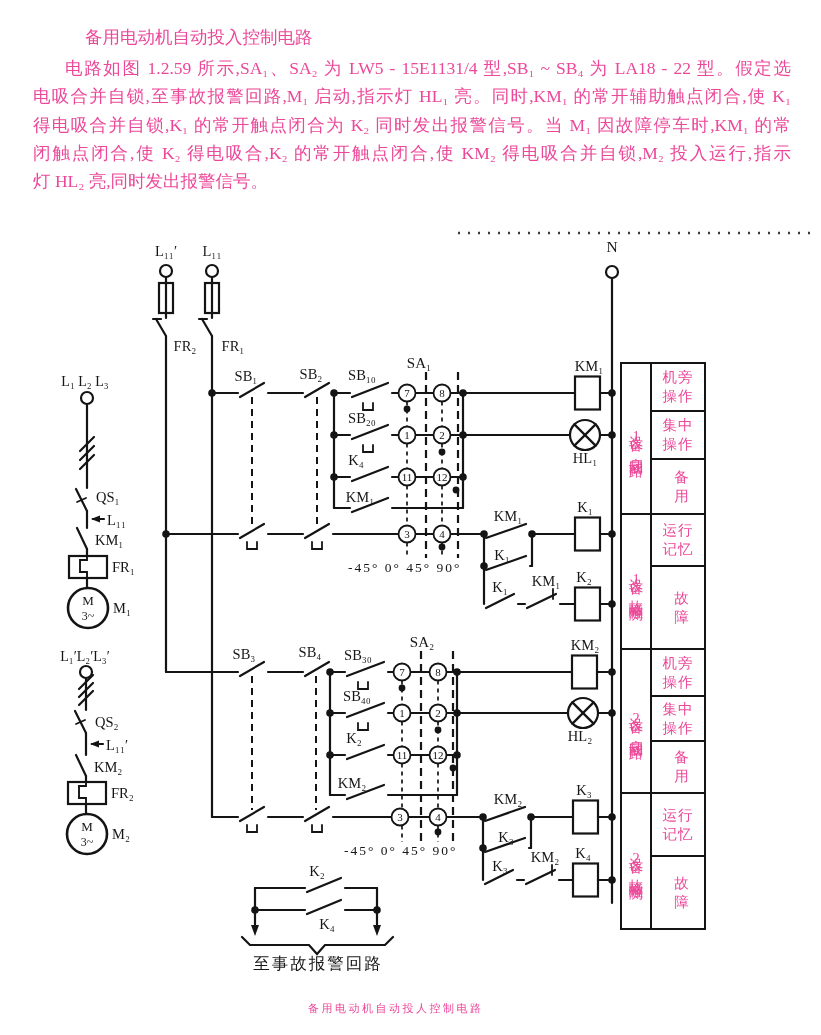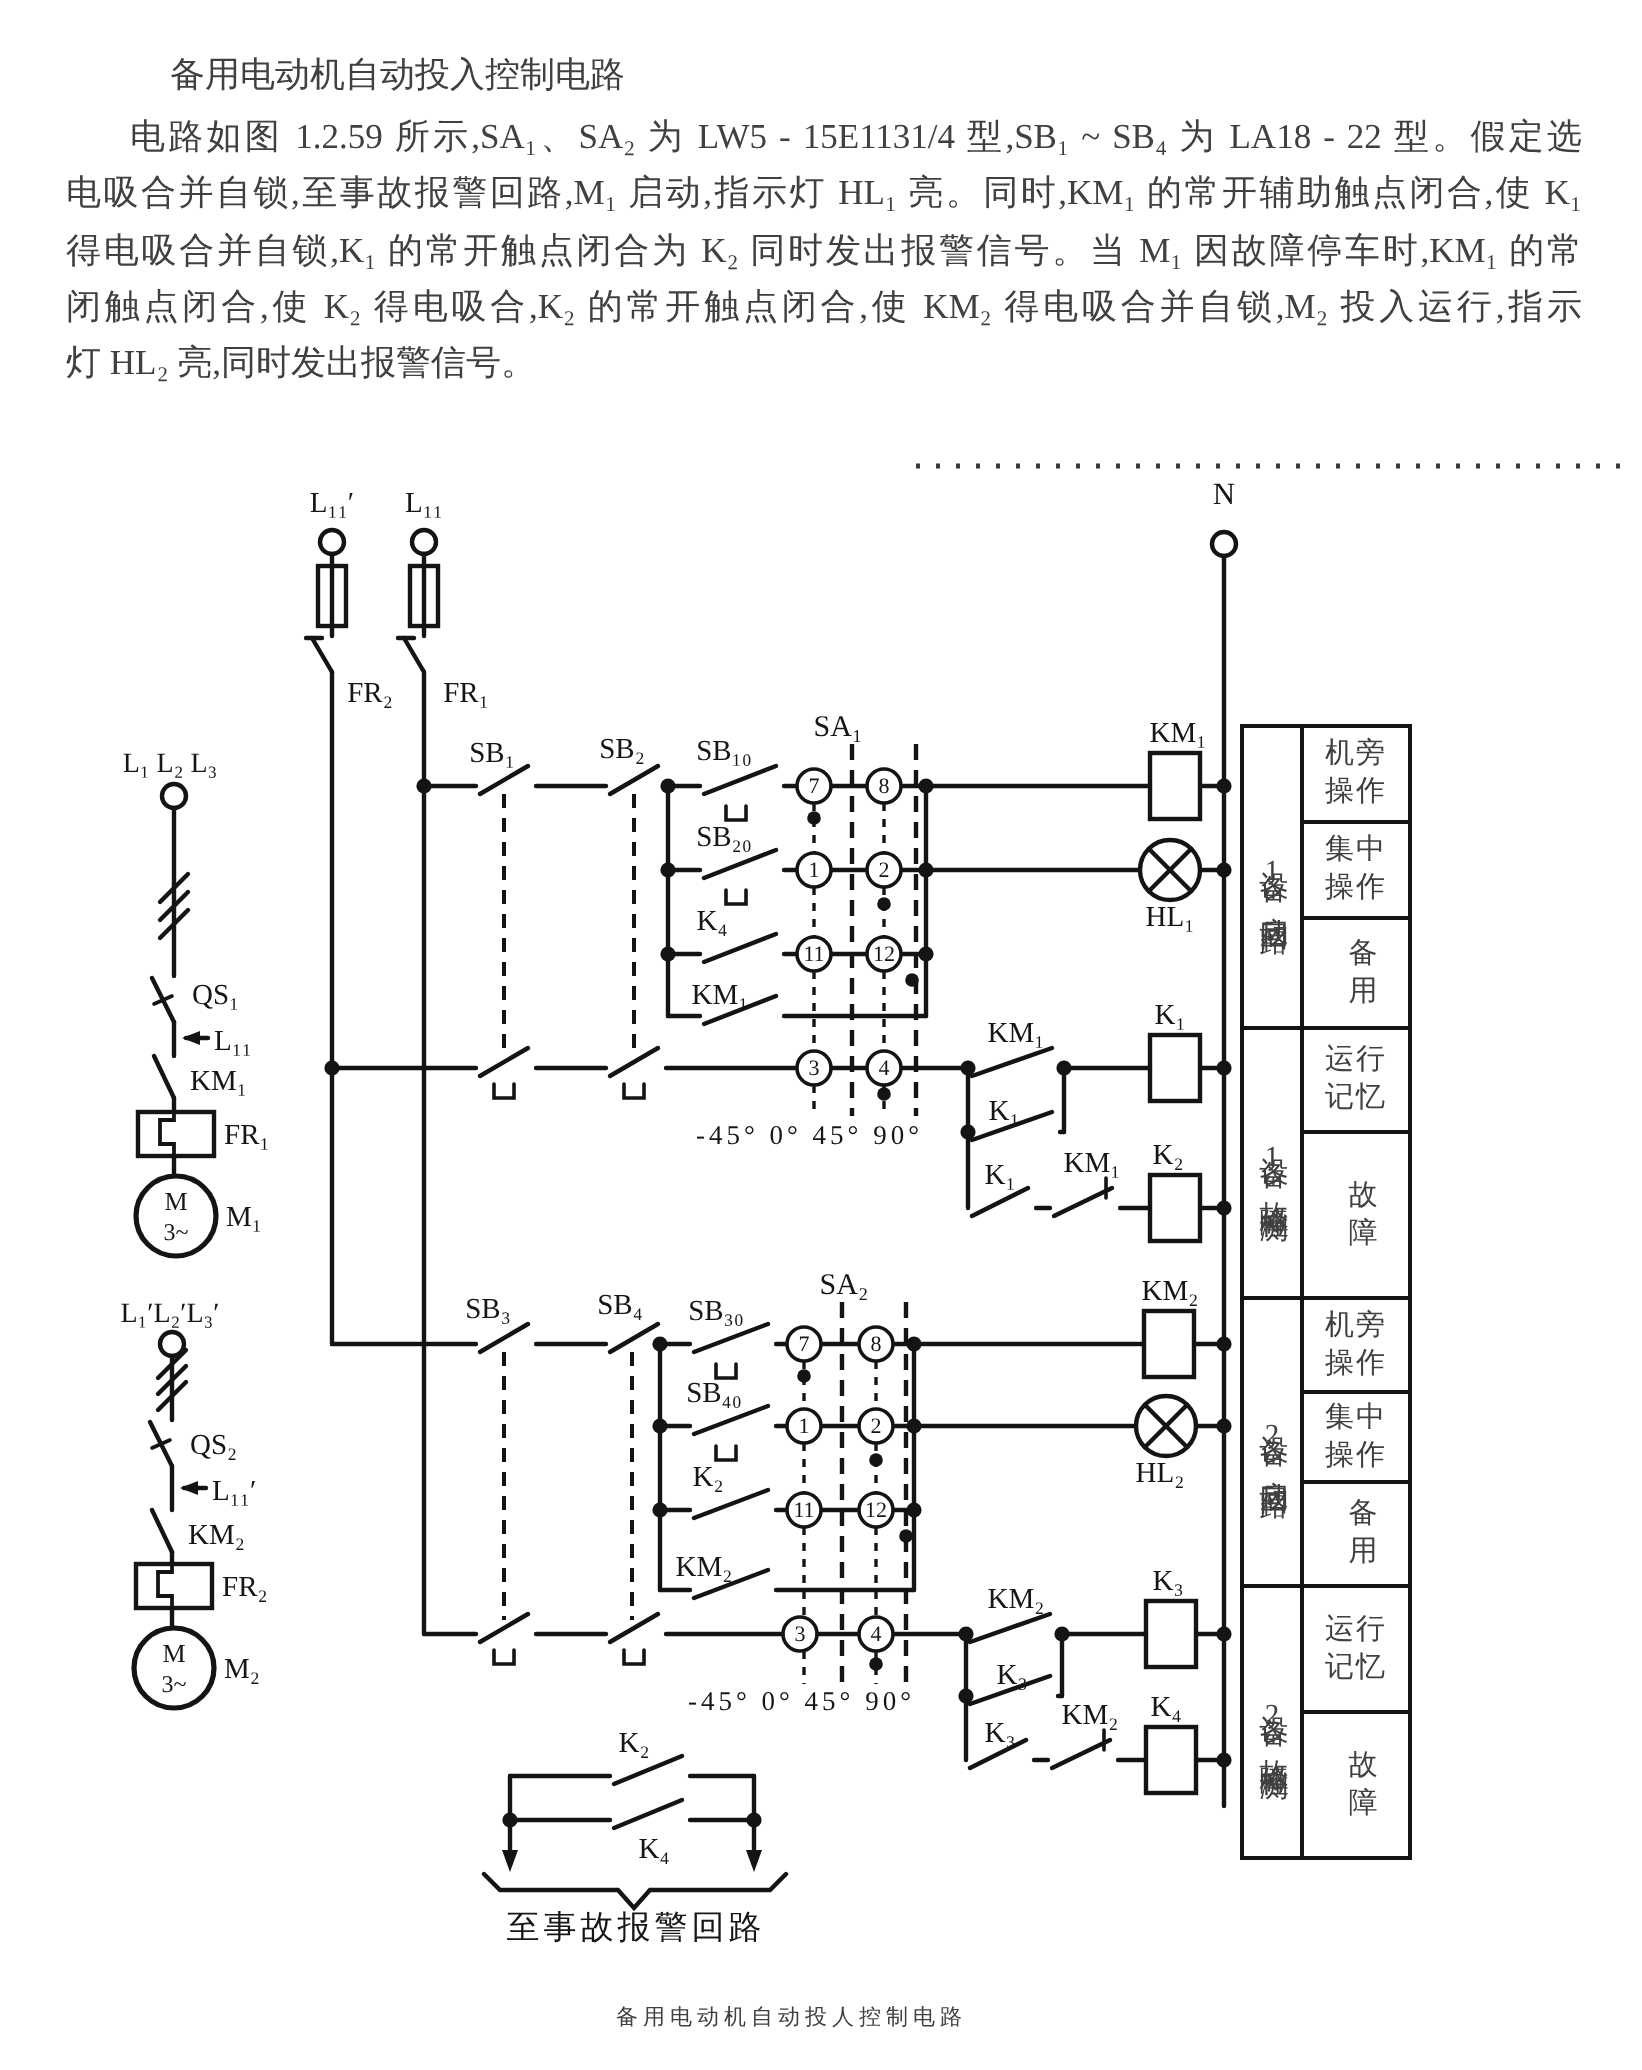--- a/index.html
+++ b/index.html
@@ -1,18 +1,18 @@
 <!DOCTYPE html>
 <html><head>
 <meta charset="utf-8">
 <style>
   html,body{margin:0;padding:0;background:#e8e8e8;}
   .page{
     position:relative;width:821px;height:1035px;background:#ffffff;
-    font-family:"Liberation Serif","DejaVu Serif",serif;color:#404040;
+    font-family:"Liberation Serif","DejaVu Serif",serif;color:#ec4899;
     overflow:hidden;margin:0 auto;
   }
   .title{
     position:absolute;left:85px;top:24px;width:700px;
     font-size:17.5px;line-height:26px;white-space:nowrap;
   }
   .para{position:absolute;left:33px;top:54px;width:758px;font-size:17.5px;}
   .pline{line-height:28.3px;text-align:justify;text-align-last:justify;white-space:normal;}
   .pline.pfirst{text-indent:32px;}
   .pline.plast{text-align-last:left;}

